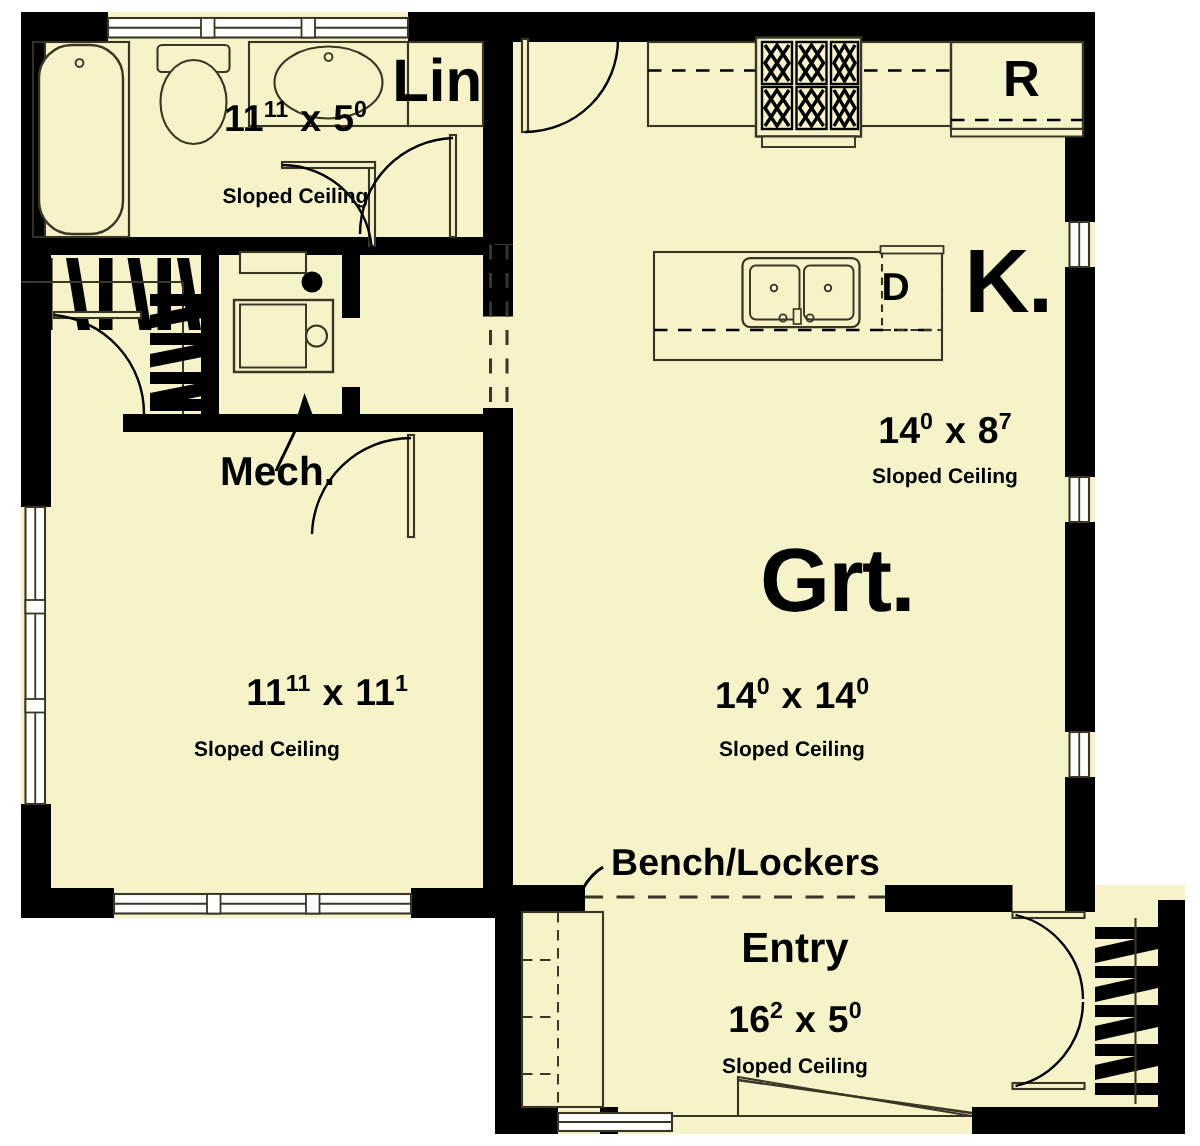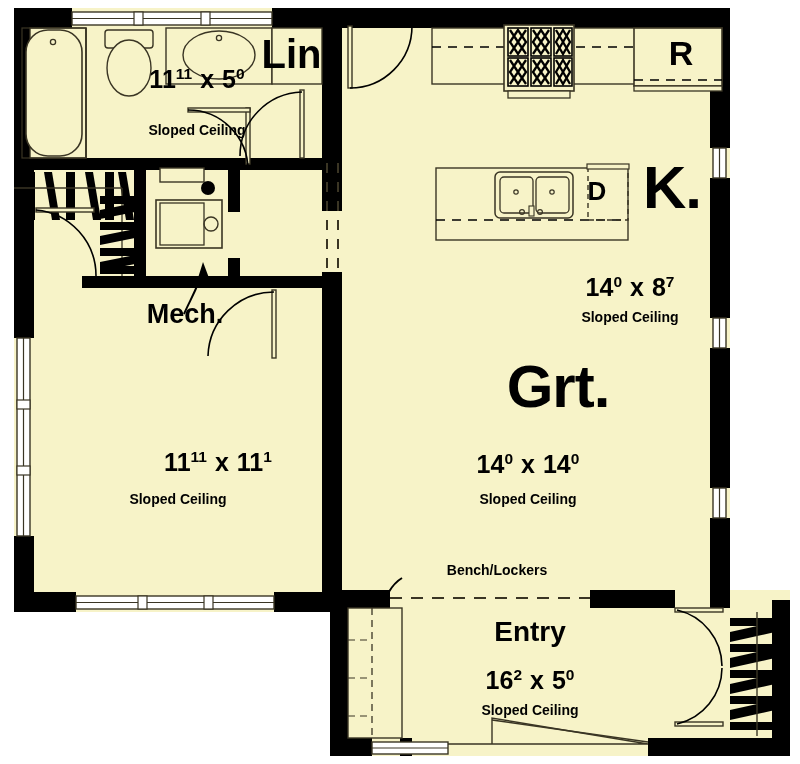--- a/index.html
+++ b/index.html
@@ -51,21 +51,21 @@
     font-size: 0.62em;
     vertical-align: super;
     line-height: 0;
     font-weight: bold;
   }
   .dims .gap { display:inline-block; width: 8px; }
   .sloped {
     font-size: 14px;
   }
   .tag {
-    font-size: 14px;
+    font-size: 25px;
   }
   .closet-lbl {
     font-size: 40px;
   }
   .appl-lbl {
     font-size: 34px;
   }
   .appl-lbl-sm {
     font-size: 26px;
   }

